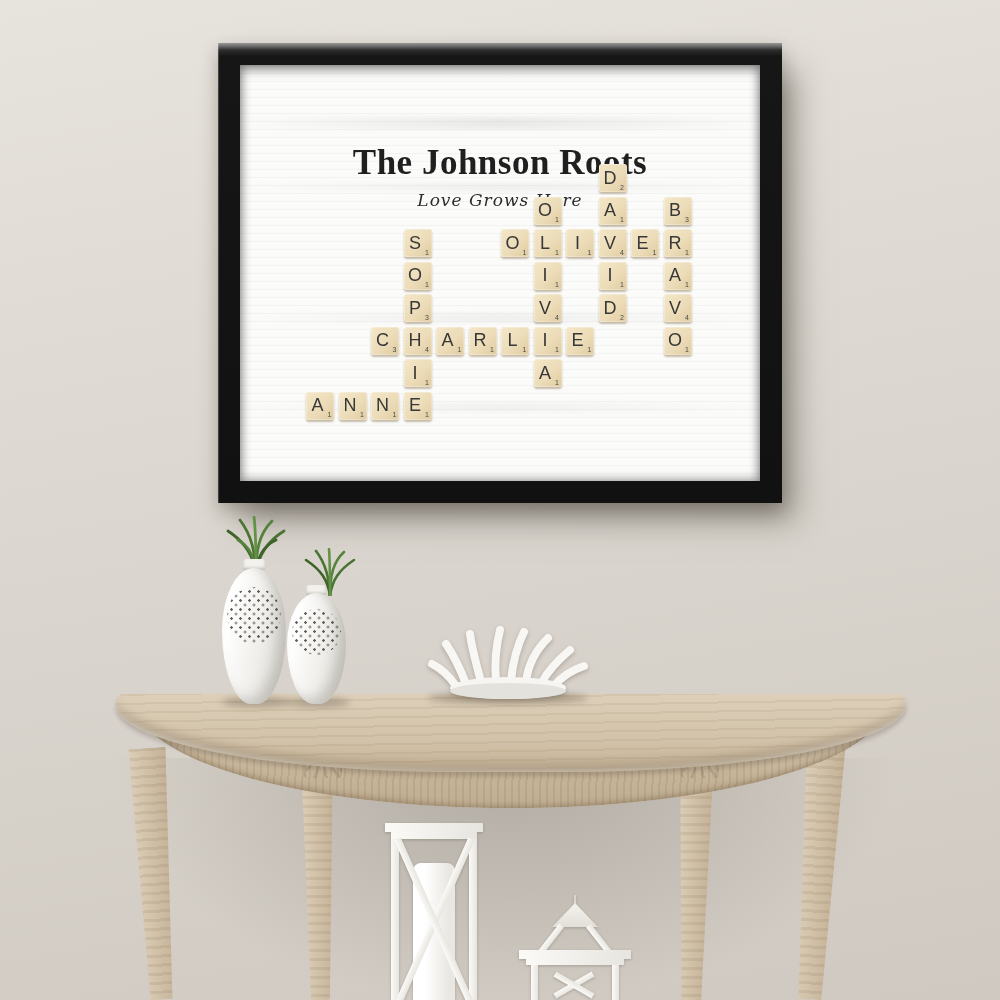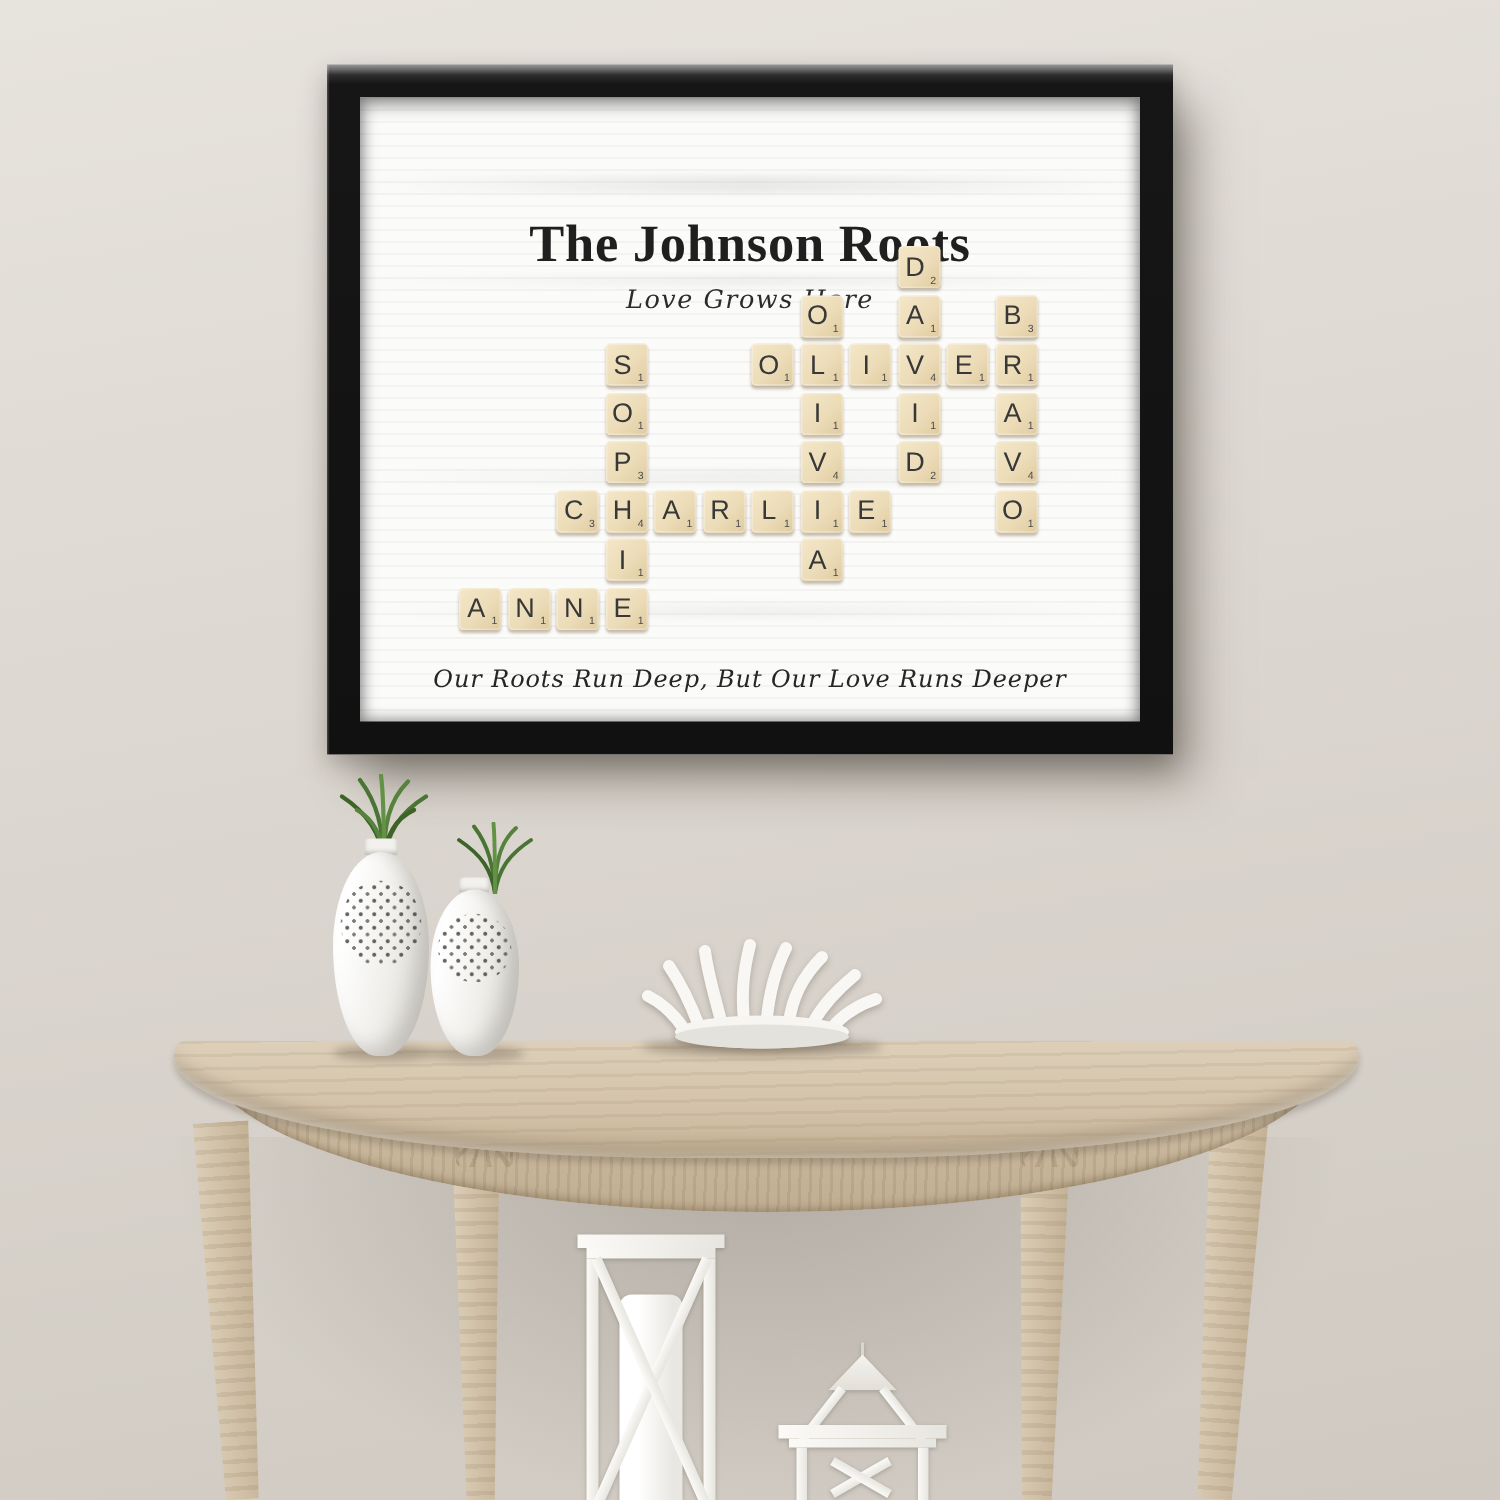--- a/index.html
+++ b/index.html
@@ -253,21 +253,20 @@
         </div>
         <div class="tile" style="left: 65px; top: 227.5px;">
           <span class="tl">N</span>
           <span class="tv">1</span>
         </div>
         <div class="tile" style="left: 97.5px; top: 227.5px;">
           <span class="tl">E</span>
           <span class="tv">1</span>
         </div>
       </div>
-    <div class="abs poster-quote">Our Roots Run Deep, But Our Love Runs Deeper</div>
   </div>
 </div>
 
 <div class="abs leg leg-outer-left"></div>
 <div class="abs leg leg-inner-left"></div>
 <div class="abs leg leg-inner-right"></div>
 <div class="abs leg leg-outer-right"></div>
 
 <div class="abs lant lantern-tall">
   <div class="white-bar lt-cap1"></div>

